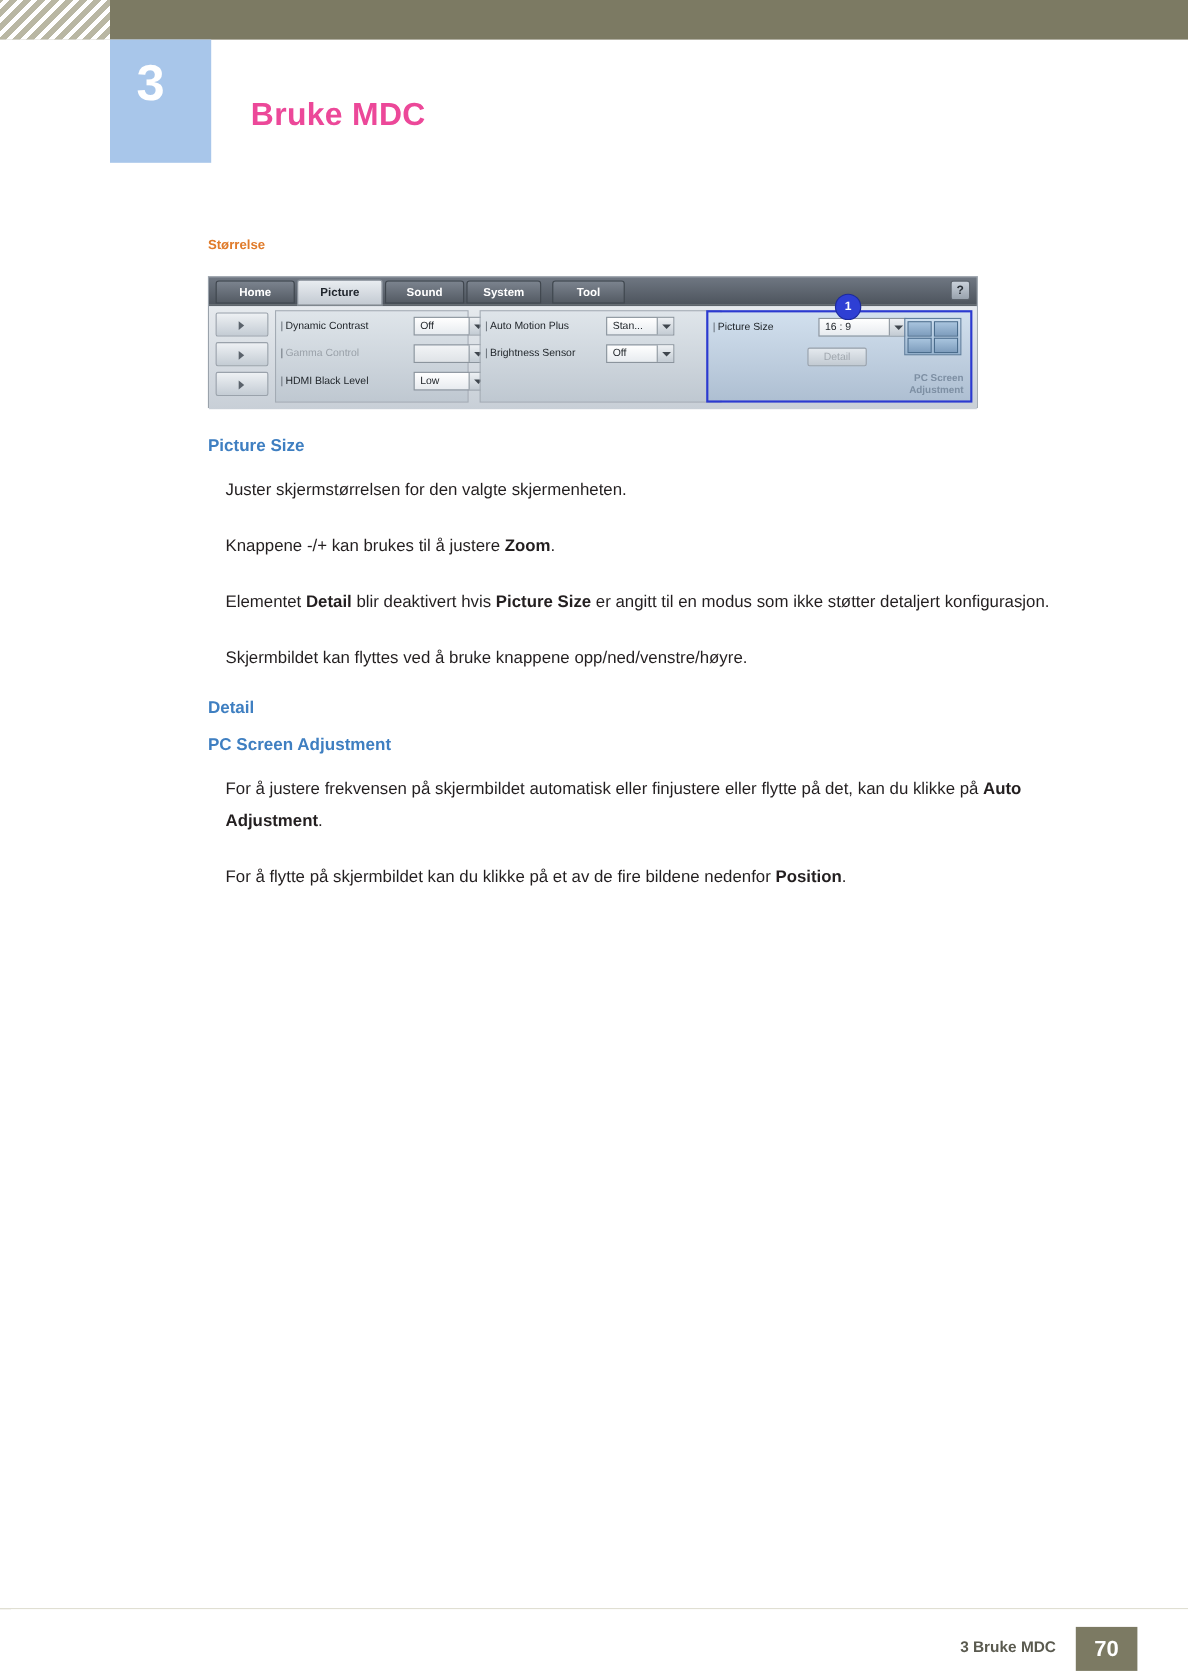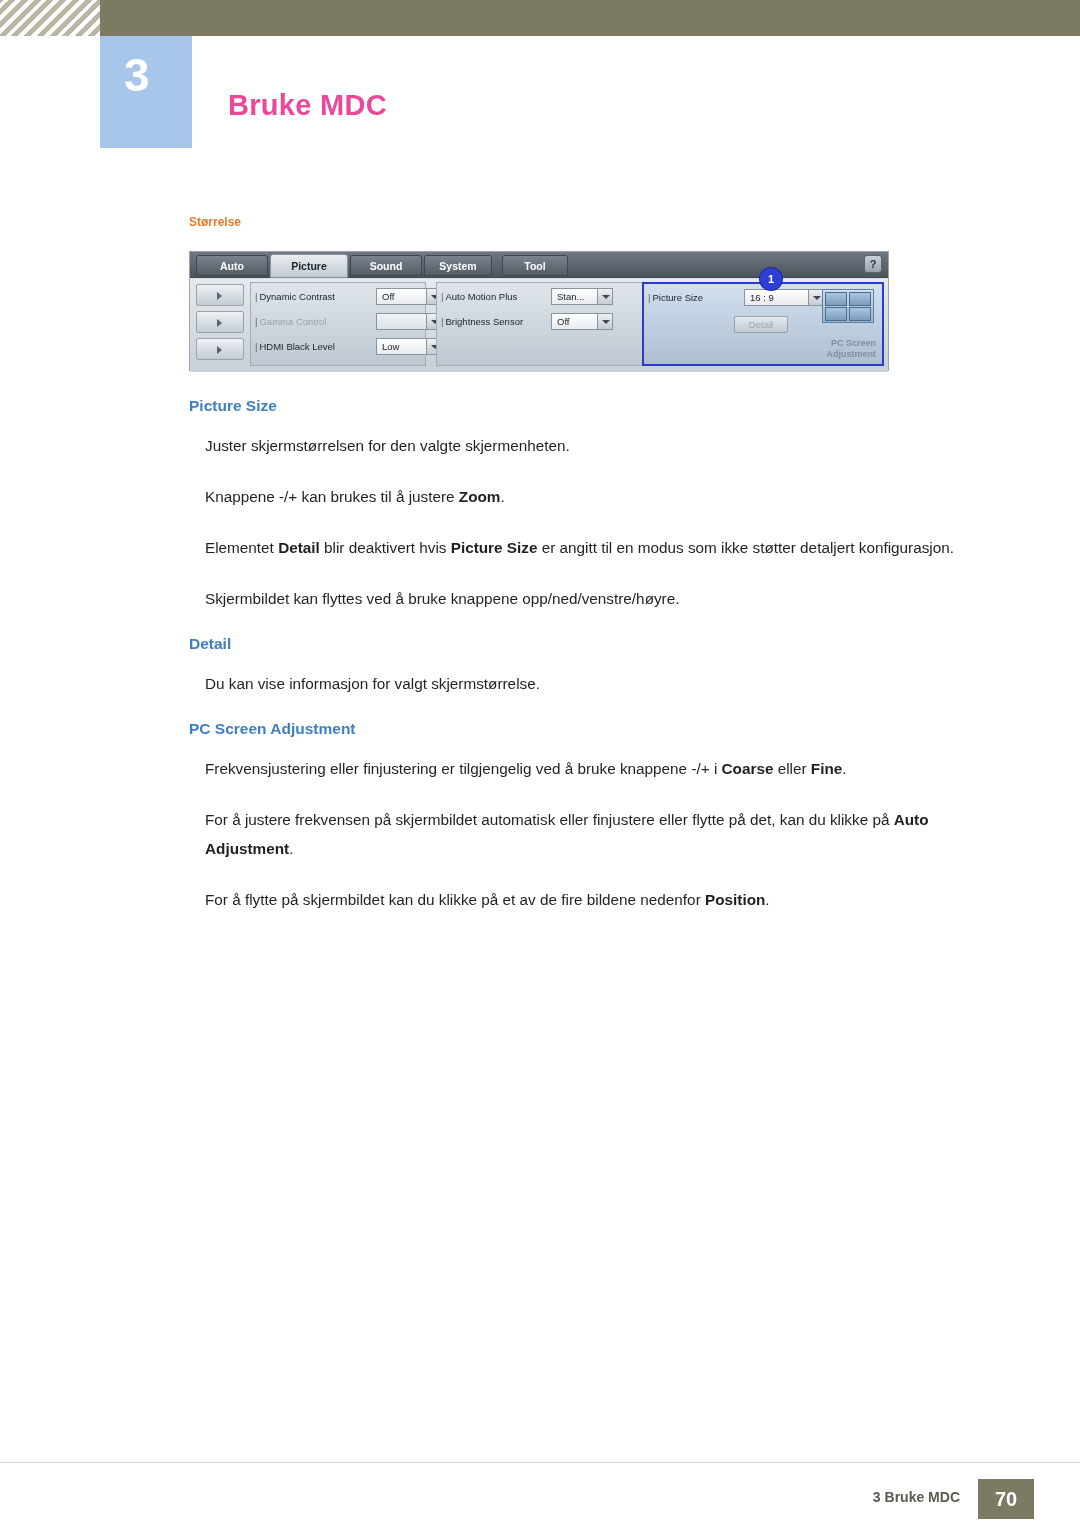--- a/index.html
+++ b/index.html
@@ -359,21 +359,21 @@
 <div class="header-left-white"></div>
 <div class="chapter-num-box">3</div>
 <div class="chapter-title">Bruke MDC</div>
 
 <div class="content">
 
   <div class="h-orange">Størrelse</div>
 
   <div class="mdc">
     <div class="mdc-tabbar">
-      <div class="mdc-tab" style="left:6px;width:72px;">Auto</div>
+      <div class="mdc-tab" style="left:6px;width:72px;">Home</div>
       <div class="mdc-tab active" style="left:80px;width:78px;">Picture</div>
       <div class="mdc-tab" style="left:160px;width:72px;">Sound</div>
       <div class="mdc-tab" style="left:234px;width:68px;">System</div>
       <div class="mdc-tab" style="left:312px;width:66px;">Tool</div>
       <div class="mdc-help">?</div>
     </div>
 
     <div class="mdc-strip"></div>
 
     <div class="mdc-leftcol">
@@ -454,27 +454,23 @@
     <span>Knappene -/+ kan brukes til å justere </span><b>Zoom</b><span>.</span>
   </p>
 
   <p class="body-text">
     <span>Elementet </span><b>Detail</b><span> blir deaktivert hvis </span><b>Picture Size</b><span> er angitt til en modus som ikke støtter detaljert konfigurasjon.</span>
   </p>
 
   <p class="body-text">Skjermbildet kan flyttes ved å bruke knappene opp/ned/venstre/høyre.</p>
 
   <div class="h-blue">Detail</div>
-  <p class="body-text">Du kan vise informasjon for valgt skjermstørrelse.</p>
 
   <div class="h-blue">PC Screen Adjustment</div>
 
-  <p class="body-text">
-    <span>Frekvensjustering eller finjustering er tilgjengelig ved å bruke knappene -/+ i </span><b>Coarse</b><span> eller </span><b>Fine</b><span>.</span>
-  </p>
 
   <p class="body-text">
     <span>For å justere frekvensen på skjermbildet automatisk eller finjustere eller flytte på det, kan du klikke på </span><b>Auto Adjustment</b><span>.</span>
   </p>
 
   <p class="body-text">
     <span>For å flytte på skjermbildet kan du klikke på et av de fire bildene nedenfor </span><b>Position</b><span>.</span>
   </p>
 
 </div>

